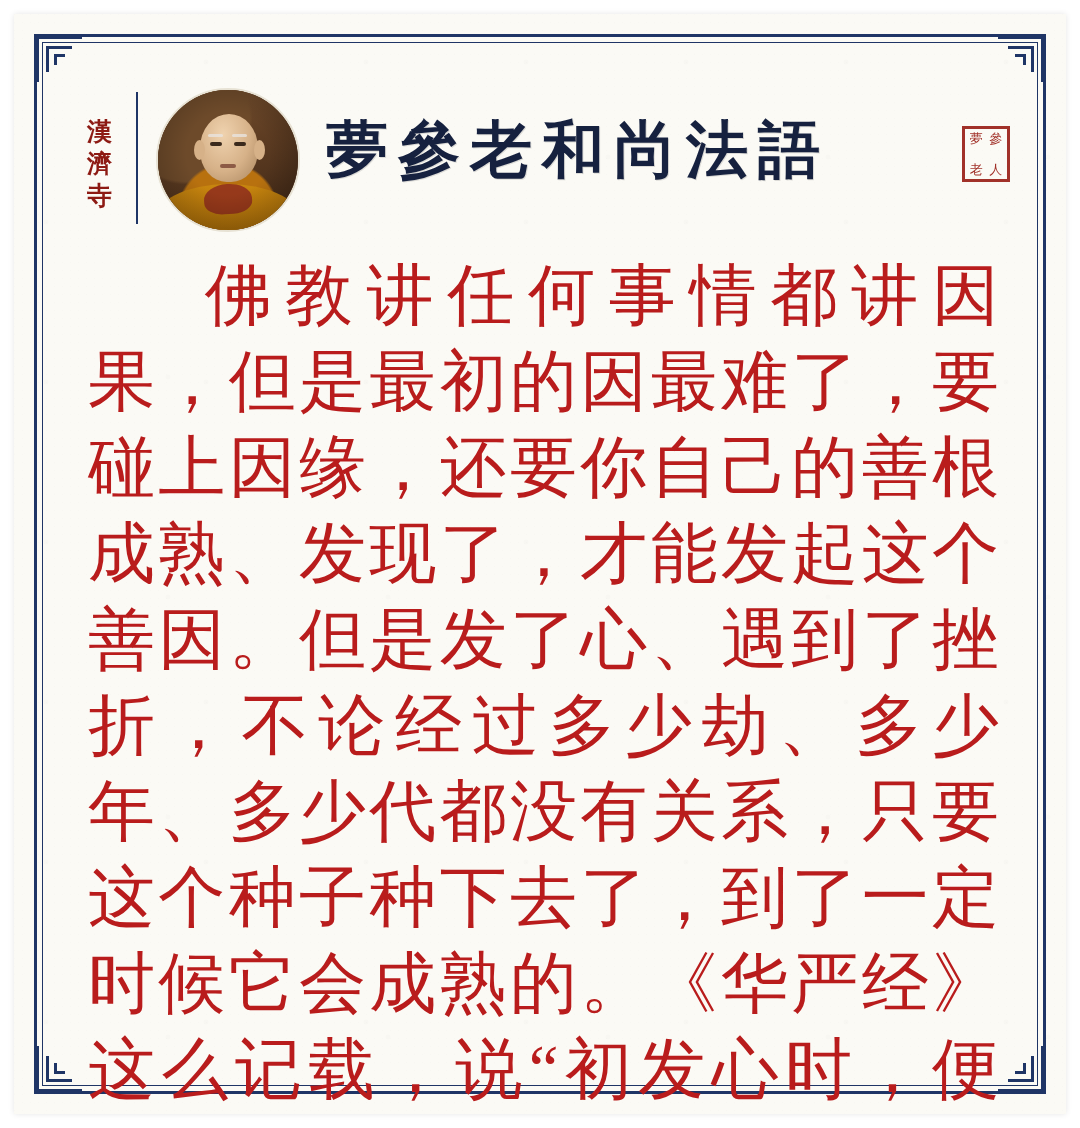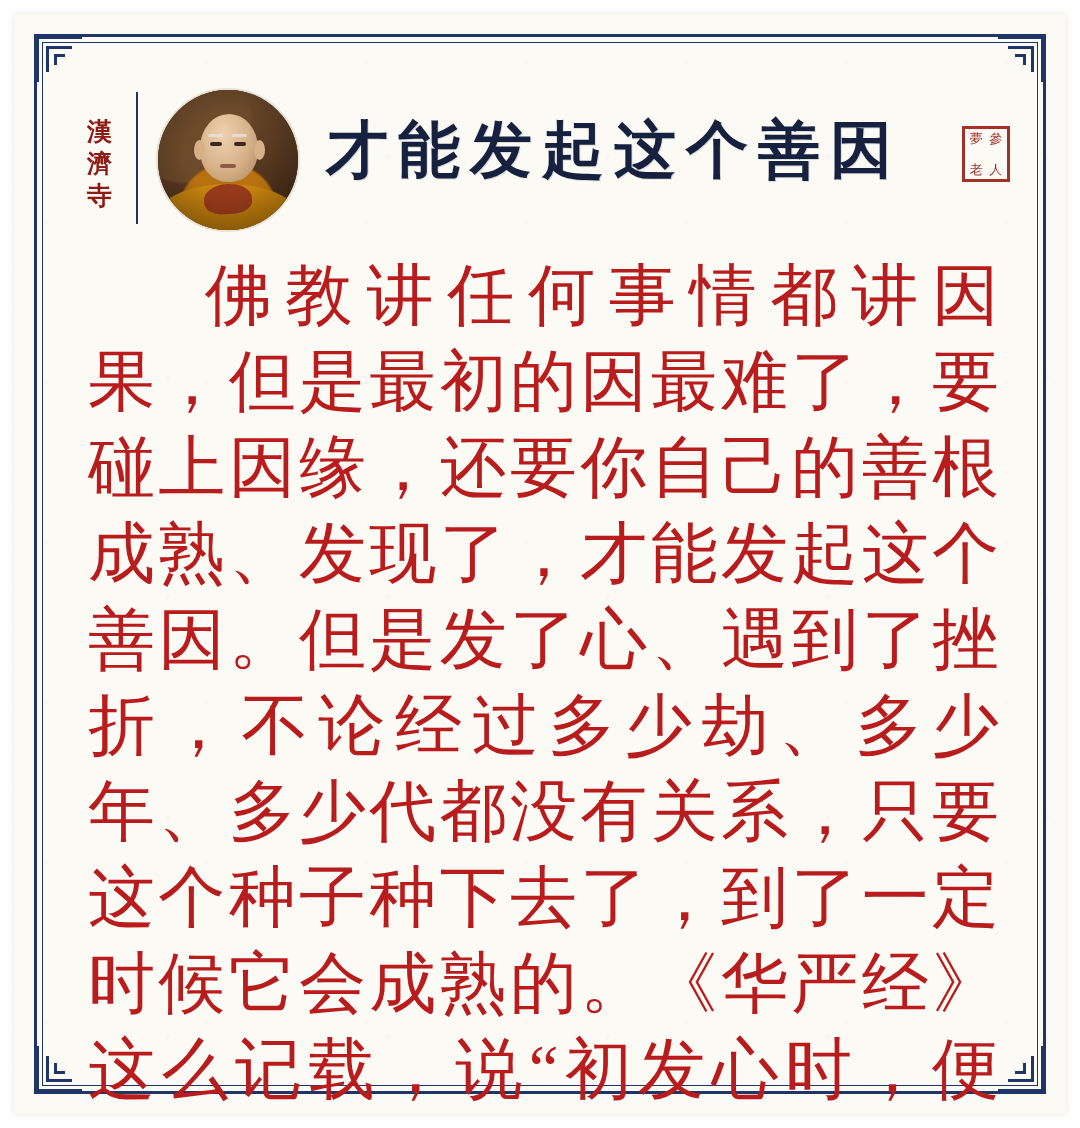--- a/index.html
+++ b/index.html
@@ -296,21 +296,21 @@
       <div class="ear-l"></div>
       <div class="ear-r"></div>
       <div class="brow-l"></div>
       <div class="brow-r"></div>
       <div class="eye-l"></div>
       <div class="eye-r"></div>
       <div class="mouth"></div>
       <div class="shadow"></div>
     </div>
 
-    <div class="title">才能发起这个善因</div>
+    <div class="title">夢參老和尚法語</div>
 
     <div class="red-seal">
       <i>夢</i>
       <i>參</i>
       <i>老</i>
       <i>人</i>
     </div>
   </div>
 
   <div class="body-text">

